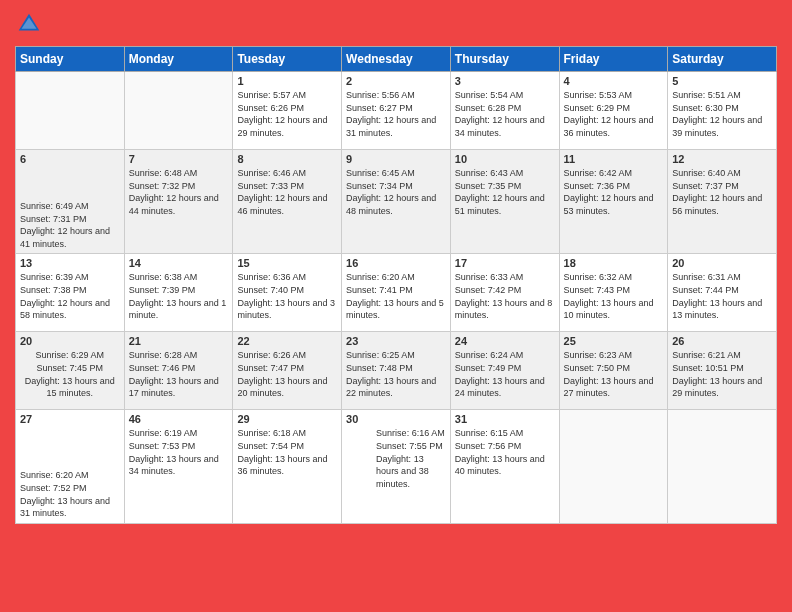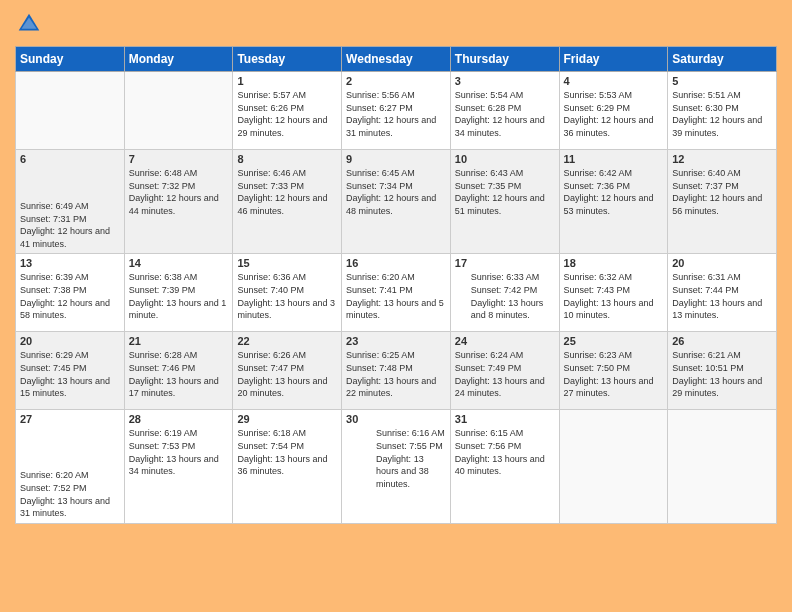--- a/index.html
+++ b/index.html
@@ -6,21 +6,21 @@
     body {
       font-family: Arial, sans-serif;
       background: #fff;
       width: 792px;
       height: 612px;
       overflow: hidden;
     }
     .page {
       width: 792px;
       height: 612px;
-      background: #fdba74;
+      background: #ef4444;
       padding: 10px 15px;
     }
     .header {
       display: flex;
       justify-content: space-between;
       align-items: flex-start;
       margin-bottom: 8px;
     }
     .logo {
       display: flex;
@@ -225,41 +225,41 @@
 Daylight: 13 hours and 3 minutes.</div>
           </td>
           <td>
             <div class="day-number">16</div>
             <div class="day-info" style="white-space: pre-line;">Sunrise: 6:20 AM
 Sunset: 7:41 PM
 Daylight: 13 hours and 5 minutes.</div>
           </td>
           <td>
             <div class="day-number">17</div>
-            <div class="day-info" style="white-space: pre-line; margin-left: 16px;">Sunrise: 6:33 AM
+            <div class="day-info" style="white-space: pre-line;">Sunrise: 6:33 AM
 Sunset: 7:42 PM
 Daylight: 13 hours and 8 minutes.</div>
           </td>
           <td>
             <div class="day-number">18</div>
             <div class="day-info" style="white-space: pre-line;">Sunrise: 6:32 AM
 Sunset: 7:43 PM
 Daylight: 13 hours and 10 minutes.</div>
           </td>
           <td>
             <div class="day-number">20</div>
             <div class="day-info" style="white-space: pre-line;">Sunrise: 6:31 AM
 Sunset: 7:44 PM
 Daylight: 13 hours and 13 minutes.</div>
           </td>
         </tr>
         <tr class="row-shaded">
           <td>
             <div class="day-number">20</div>
-            <div class="day-info" style="white-space: pre-line;">Sunrise: 6:29 AM
+            <div class="day-info" style="white-space: pre-line; text-align: center;">Sunrise: 6:29 AM
 Sunset: 7:45 PM
 Daylight: 13 hours and 15 minutes.</div>
           </td>
           <td>
             <div class="day-number">21</div>
             <div class="day-info" style="white-space: pre-line;">Sunrise: 6:28 AM
 Sunset: 7:46 PM
 Daylight: 13 hours and 17 minutes.</div>
           </td>
           <td>
@@ -294,21 +294,21 @@
           </td>
         </tr>
         <tr class="row-white">
           <td>
             <div class="day-number">27</div>
             <div class="day-info" style="white-space: pre-line; margin-top: 44px;">Sunrise: 6:20 AM
 Sunset: 7:52 PM
 Daylight: 13 hours and 31 minutes.</div>
           </td>
           <td>
-            <div class="day-number">28</div>
+            <div class="day-number">46</div>
             <div class="day-info" style="white-space: pre-line;">Sunrise: 6:19 AM
 Sunset: 7:53 PM
 Daylight: 13 hours and 34 minutes.</div>
           </td>
           <td>
             <div class="day-number">29</div>
             <div class="day-info" style="white-space: pre-line;">Sunrise: 6:18 AM
 Sunset: 7:54 PM
 Daylight: 13 hours and 36 minutes.</div>
           </td>

